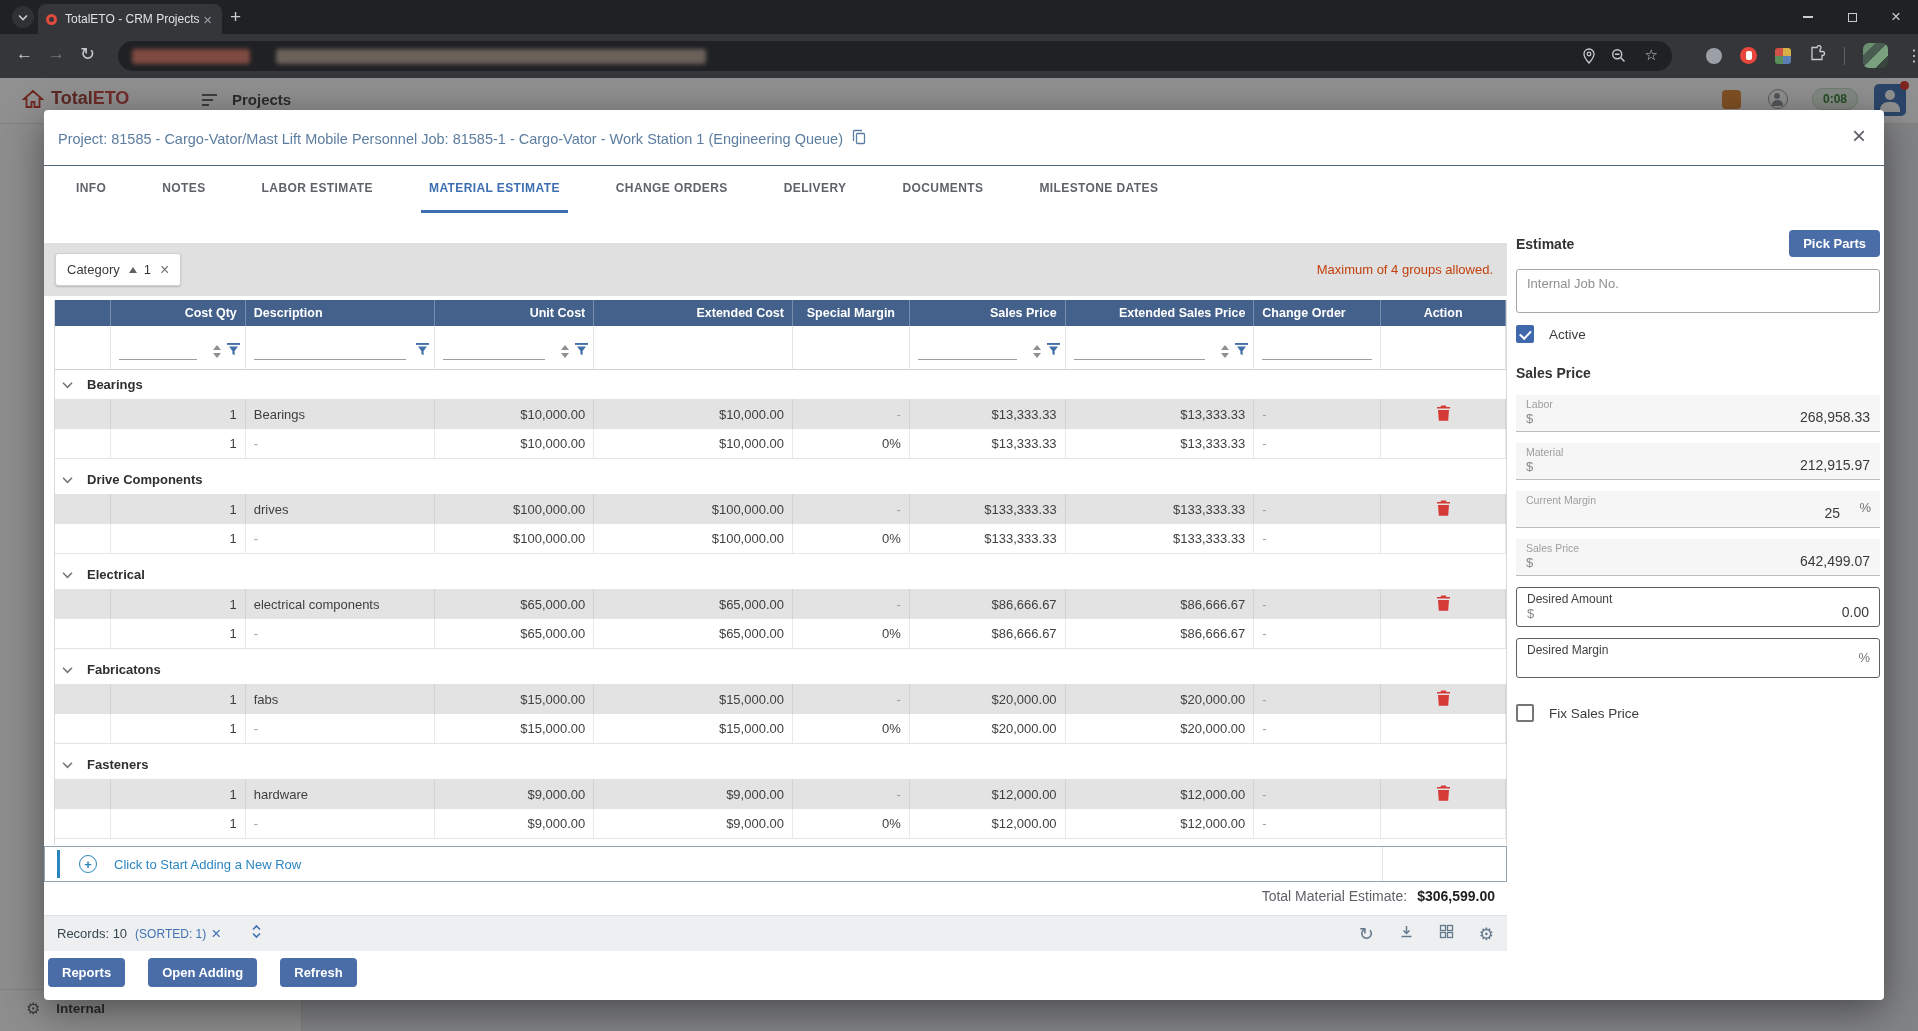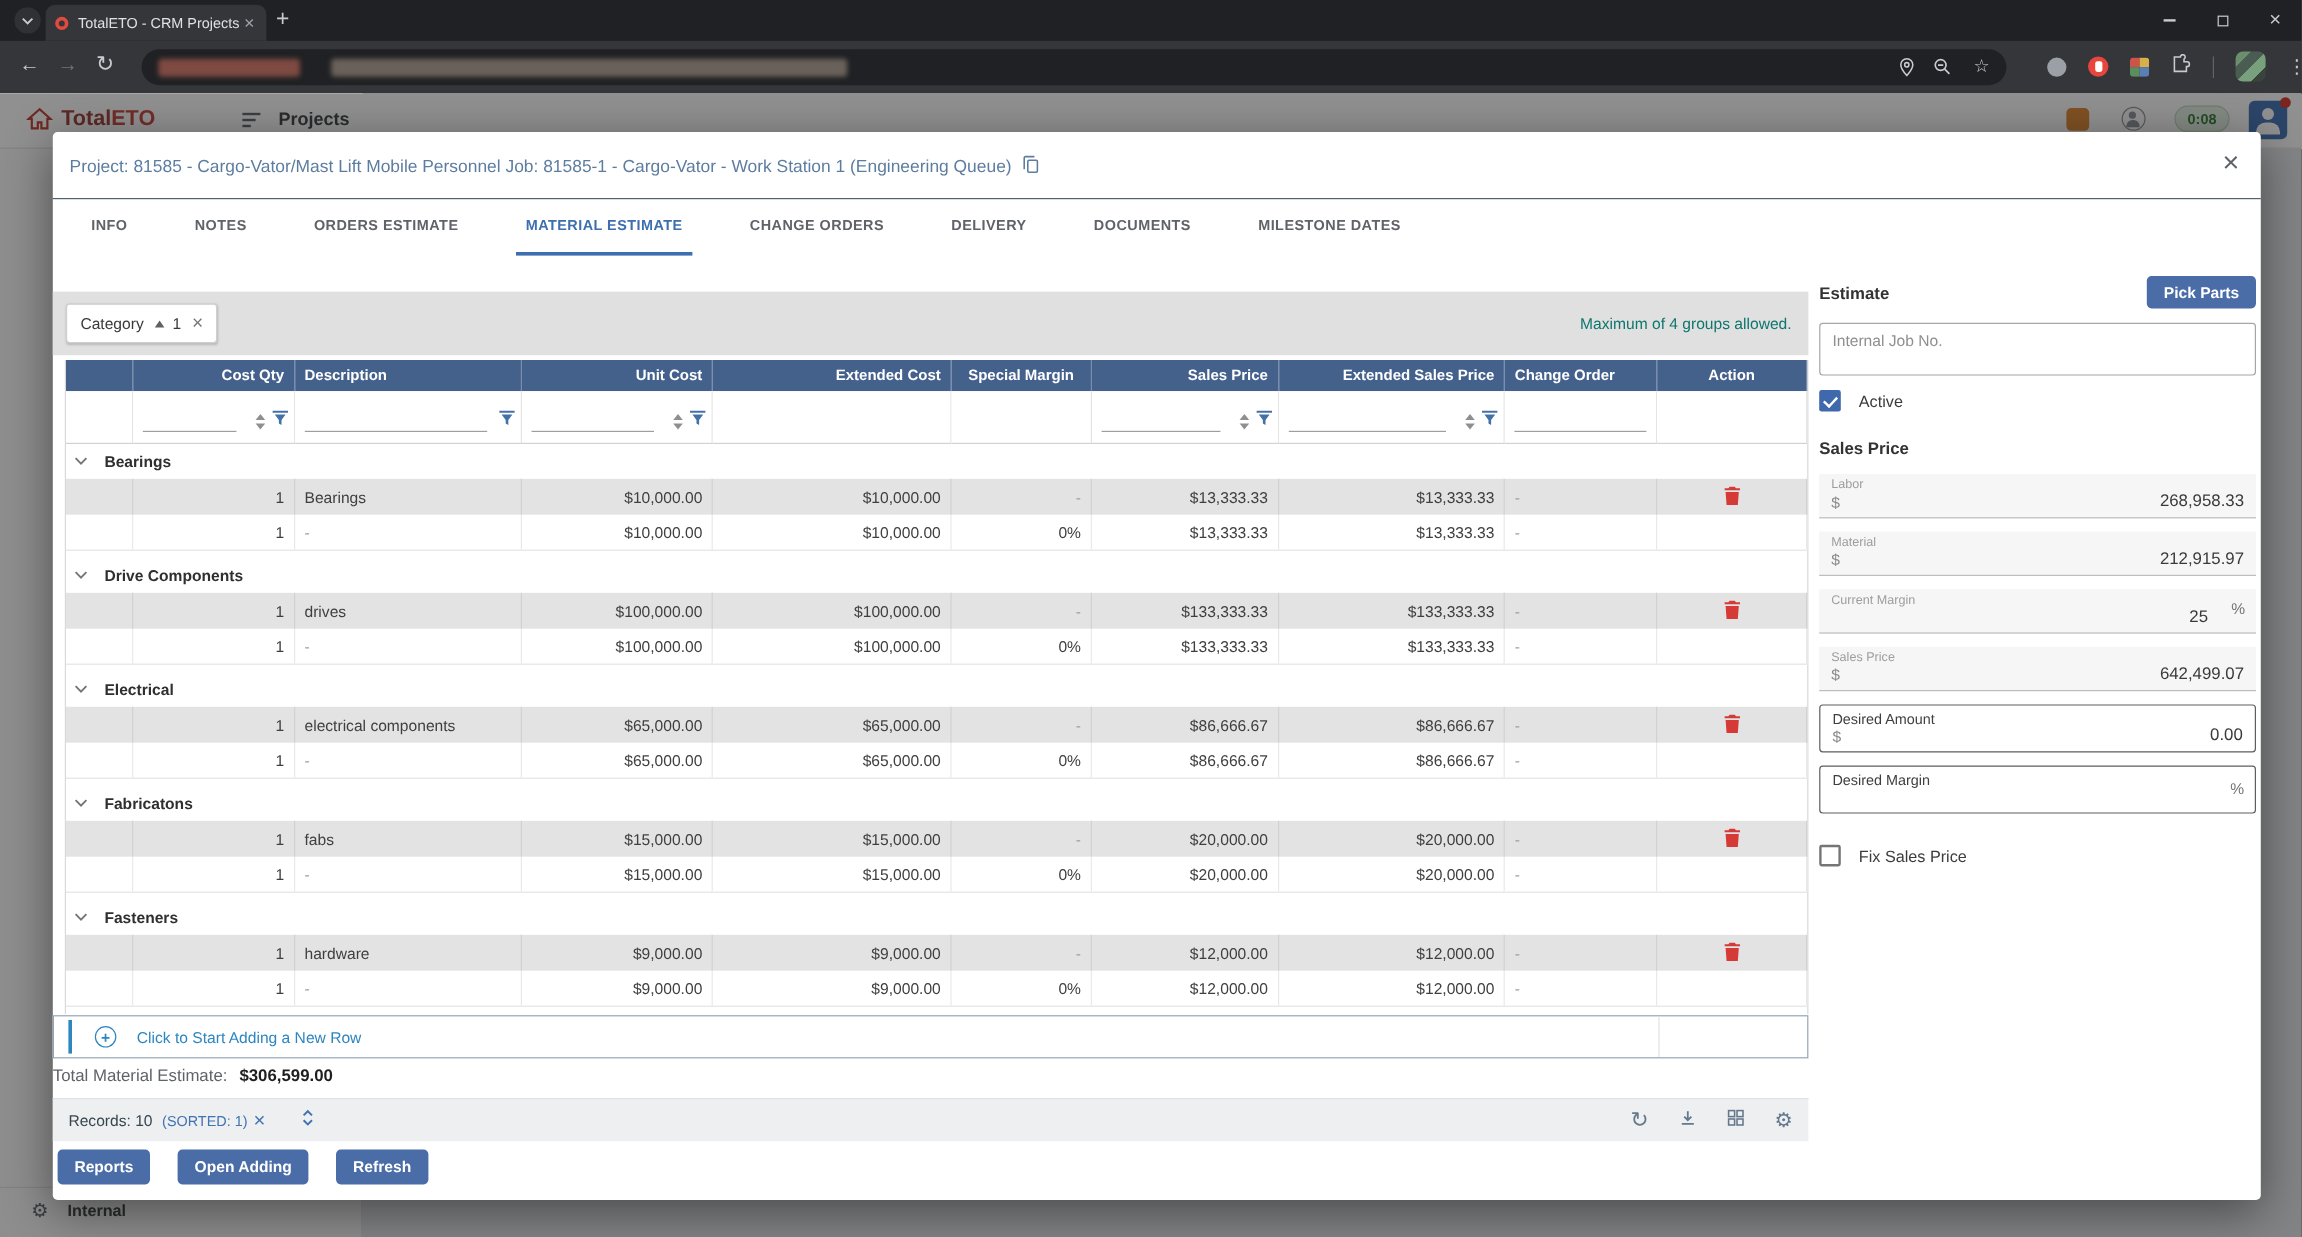--- a/index.html
+++ b/index.html
@@ -70,21 +70,21 @@
 
   .tabs-row { position:absolute; left:0; top:56px; height:47px; display:flex; align-items:stretch; padding-left:24px; }
   .tab { display:flex; align-items:center; font-size:12px; font-weight:bold; letter-spacing:.4px; color:#5f6368; margin-right:40px; padding:0 8px; border-bottom:3px solid transparent; }
   .tab.active { color:#3c6eb0; border-bottom-color:#3c6eb0; }
 
   .group-bar { position:absolute; left:0; top:133px; width:1463px; height:53px; background:#e0e0e0; }
   .chip { position:absolute; left:11px; top:10px; height:33px; background:#fff; border:1px solid #cfcfcf; border-radius:3px; box-shadow:0 1px 2px rgba(0,0,0,.18); display:flex; align-items:center; padding:0 11px; font-size:13px; color:#3a3a3a; }
   .chip .arr { width:0; height:0; border-left:4px solid transparent; border-right:4px solid transparent; border-bottom:6px solid #616161; margin:0 7px 0 9px; }
   .chip .cnt { margin-right:9px; }
   .chip .x { color:#757575; font-size:16px; }
-  .group-hint { position:absolute; right:14px; top:0; height:53px; display:flex; align-items:center; color:#0f766e; font-size:13px; }
+  .group-hint { position:absolute; right:14px; top:0; height:53px; display:flex; align-items:center; color:#c2410c; font-size:13px; }
 
   .grid { position:absolute; left:10px; top:190px; width:1453px; border-left:1px solid #d9d9d9; border-right:1px solid #d9d9d9; }
   .trow { display:flex; }
   .th { background:#44618c; color:#fff; font-size:12.5px; font-weight:bold; height:26px; display:flex; align-items:center; padding:0 8px; border-right:1px solid rgba(255,255,255,.28); }
   .fcell { height:44px; position:relative; border-right:1px solid #e4e4e4; border-bottom:1px solid #d2d2d2; background:#fff; }
   .fline { position:absolute; left:8px; bottom:9px; border-bottom:1px solid #9e9e9e; height:0; }
   .ficons { position:absolute; right:5px; bottom:9px; display:flex; align-items:center; gap:6px; }
   .spin i { display:block; width:0; height:0; border-left:4px solid transparent; border-right:4px solid transparent; }
   .spin .up { border-bottom:5px solid #8f8f8f; margin-bottom:3px; }
   .spin .dn { border-top:5px solid #8f8f8f; }
@@ -98,21 +98,21 @@
   .al-r { justify-content:flex-end; } .al-c { justify-content:center; }
   .dash { color:#9e9e9e; }
   .group-sec { margin-bottom:6px; }
 
   .add-row { position:absolute; left:0; top:736px; width:1463px; height:36px; border:1px solid #93a5b5; background:#fff; display:flex; align-items:center; }
   .add-bar { position:absolute; left:12px; top:3px; bottom:3px; width:3px; background:#2e86c1; }
   .add-col-line { position:absolute; left:1337px; top:0; bottom:0; width:1px; background:#e2e2e2; }
   .plus { width:18px; height:18px; border:1.7px solid #2e86c1; border-radius:50%; color:#2e86c1; font-size:13px; font-weight:bold; display:flex; align-items:center; justify-content:center; margin-left:34px; }
   .add-label { color:#2e86c1; font-size:13px; margin-left:17px; }
 
-  .total-line { position:absolute; left:0; top:778px; width:1451px; text-align:left; font-size:14px; color:#5f6368; }
+  .total-line { position:absolute; left:0; top:778px; width:1451px; text-align:right; font-size:14px; color:#5f6368; }
   .total-line b { color:#1f1f1f; margin-left:10px; font-size:14px; }
 
   .grid-footer { position:absolute; left:0; top:805px; width:1463px; height:36px; background:#edeff1; border-top:1px solid #dfe2e5; display:flex; align-items:center; padding:0 13px; }
   .rec { font-size:13px; color:#37474f; }
   .sorted { font-size:12px; color:#4273b3; margin-left:8px; }
   .rec-x { color:#4273b3; font-size:17px; margin-left:5px; line-height:13px; }
   .rec-spin { margin-left:30px; }
   .ft-icons { margin-left:auto; display:flex; align-items:center; gap:25px; color:#64788c; }
   .uni-ic { font-size:18px; line-height:18px; font-family:"DejaVu Sans", sans-serif; }
 
@@ -259,21 +259,21 @@
             <path d="M10 1.5H2.5a1 1 0 0 0-1 1V12"></path>
           </svg>
       </span>
     </div>
     <span class="m-close">×</span>
   </div>
 
   <div class="tabs-row">
       <div class="tab">INFO</div>
       <div class="tab">NOTES</div>
-      <div class="tab">ORDERS ESTIMATE</div>
+      <div class="tab">LABOR ESTIMATE</div>
       <div class="tab active">MATERIAL ESTIMATE</div>
       <div class="tab">CHANGE ORDERS</div>
       <div class="tab">DELIVERY</div>
       <div class="tab">DOCUMENTS</div>
       <div class="tab">MILESTONE DATES</div>
     </div>
 
   <div class="group-bar">
     <div class="chip">
       <span>Category</span>

